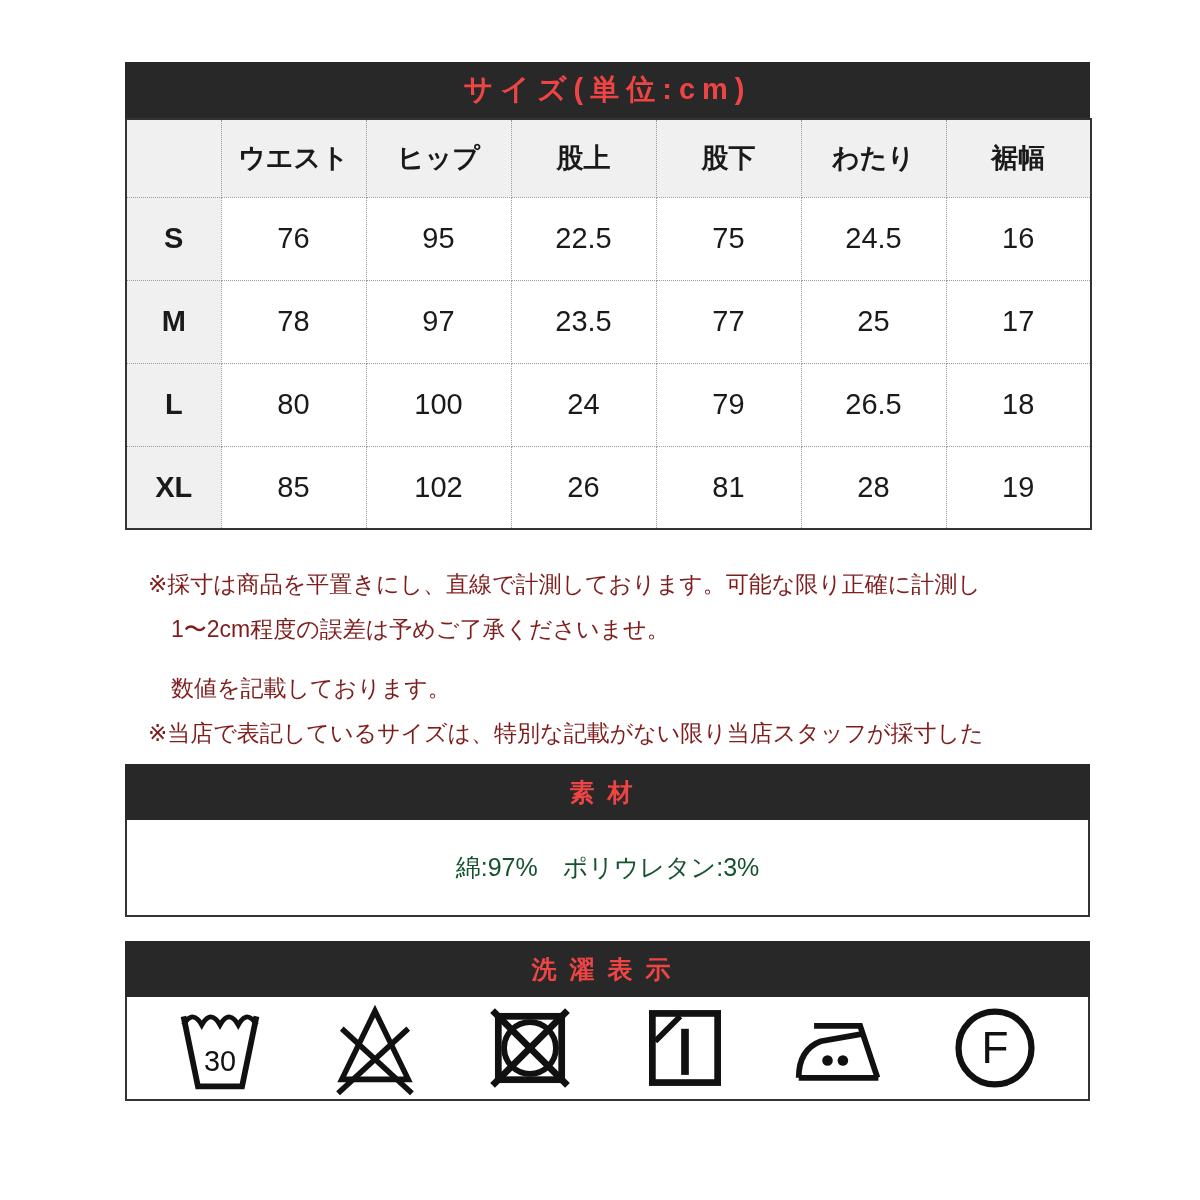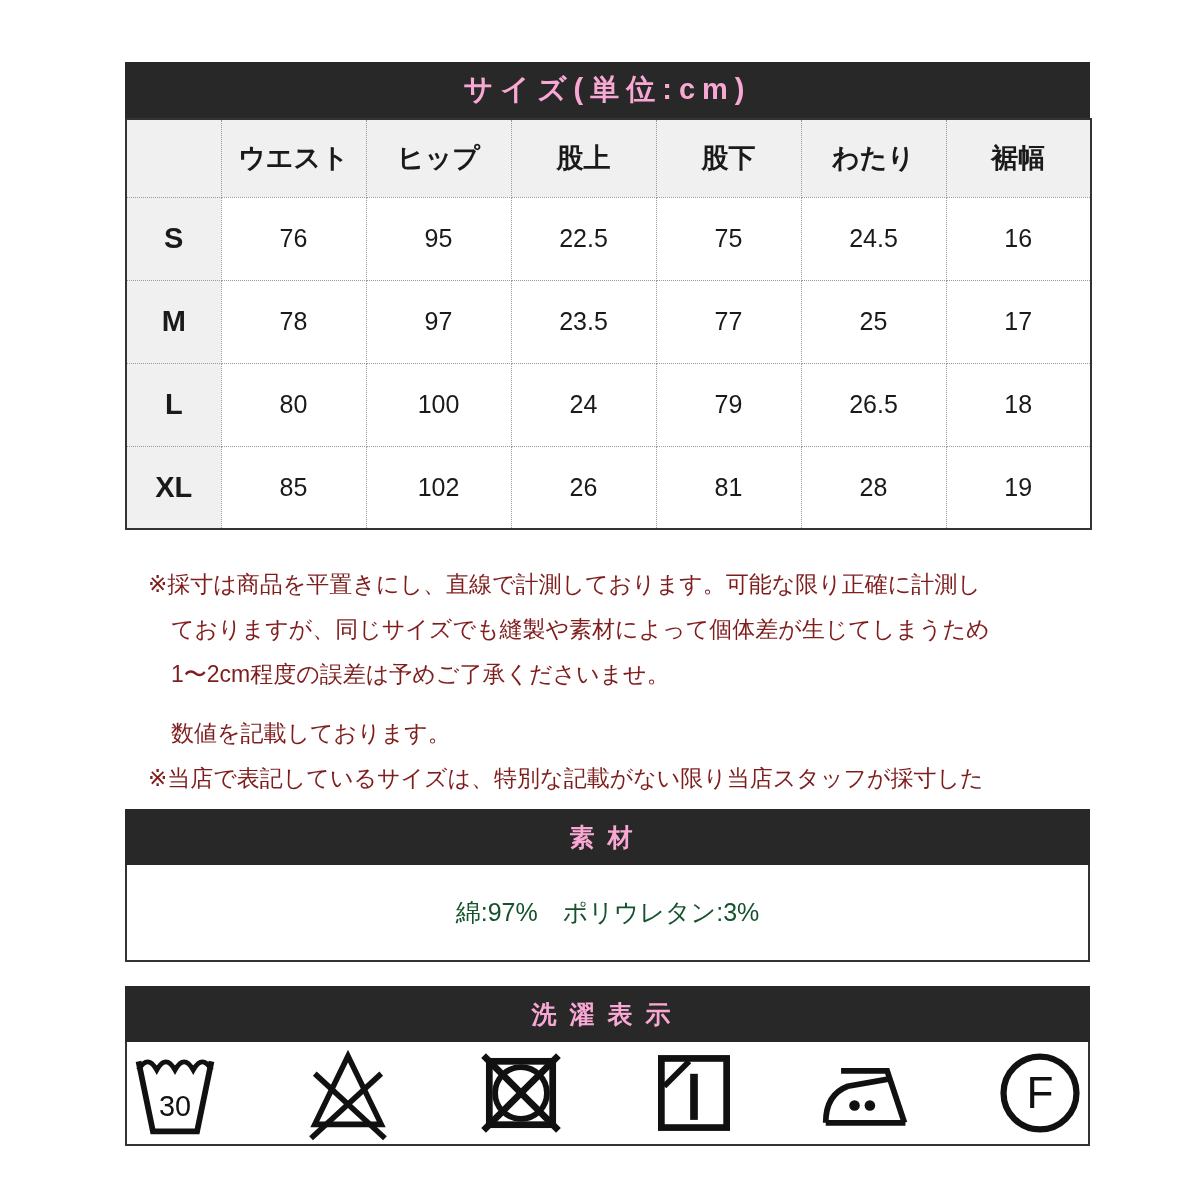--- a/index.html
+++ b/index.html
@@ -6,21 +6,21 @@
   html,body { margin:0; padding:0; }
   body {
     width:1200px; height:1200px; background:#ffffff;
     font-family:"Liberation Sans","DejaVu Sans",sans-serif;
     color:#1a1a1a;
   }
   .content { margin:62px 0 0 125px; width:965px; }
 
   
   .bar {
-    height:56px; background:#282828; color:#f9a8d4;
+    height:56px; background:#282828; color:#ef4444;
     display:flex; align-items:center; justify-content:center;
     font-weight:bold;
   }
   .bar-size   { font-size:29px; letter-spacing:7px; }
   .bar-small  { font-size:25px; letter-spacing:13px; }
 
   
   table.size-table {
     width:965px; table-layout:fixed; border-collapse:collapse;
     border:2px solid #333333; background:#ffffff;padding-left:8px;
@@ -28,36 +28,36 @@
   .size-table th, .size-table td {
     border:1px dotted #999999; text-align:center; vertical-align:middle;
     padding:0;
   }
   .size-table thead th {
     height:78px; background:#f0f0f0; font-size:27px; font-weight:bold;
   }
   .size-table tbody th {
     background:#f0f0f0; font-size:29px; font-weight:bold;
   }
-  .size-table tbody td { height:83px; font-size:25px; font-weight:400; }
+  .size-table tbody td { height:83px; font-size:29px; font-weight:400; }
 
   
   .notes { margin-top:32px; padding-left:23px; font-size:23px; line-height:45px; color:#7f1d1d; }
   .note2 { margin-top:14px; }
   .note-line.indent { padding-left:23px; }
 
   
   .material-section { margin-top:8px; }
   .laundry-section  { margin-top:24px; }
   .white-box {
     border:2px solid #333333; border-top:none; background:#ffffff;
     display:flex; align-items:center; justify-content:center;
   }
   .material-box { height:97px; font-size:25px; color:#14532d;text-align:center; }
-  .laundry-box  { height:104px; gap:59px;justify-content:space-between; }
+  .laundry-box  { height:104px; gap:59px; }
 
   .laundry-box svg { width:96px; height:96px; display:block; }
   .laundry-box svg .stroke { fill:none; stroke:#111111; }
   .laundry-box svg text {
     font-family:"Liberation Sans","DejaVu Sans",sans-serif;
     fill:#111111; stroke:none;
   }
 </style>
 </head>
 <body>
@@ -121,21 +121,20 @@
           <td>28</td>
           <td>19</td>
         </tr>
       </tbody>
     </table>
   </section>
 
   <div class="notes">
     <div class="note">
       <div class="note-line">※採寸は商品を平置きにし、直線で計測しております。可能な限り正確に計測し</div>
-      <div class="note-line indent">ておりますが、同じサイズでも縫製や素材によって個体差が生じてしまうため</div>
       <div class="note-line indent">1〜2cm程度の誤差は予めご了承くださいませ。</div>
     </div>
     <div class="note note2">
       <div class="note-line indent">数値を記載しております。</div>
       <div class="note-line">※当店で表記しているサイズは、特別な記載がない限り当店スタッフが採寸した</div>
     </div>
   </div>
 
   <section class="material-section">
     <div class="bar bar-small">

